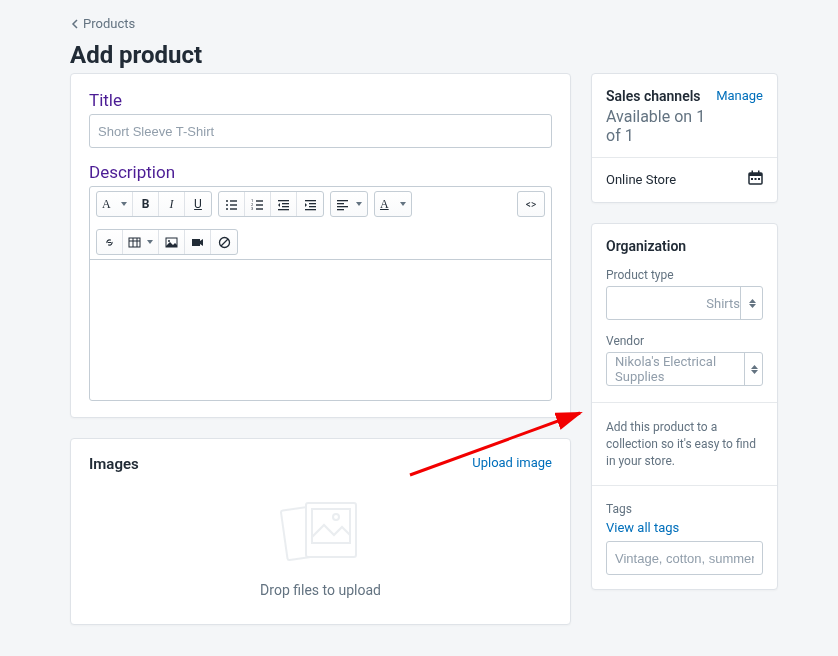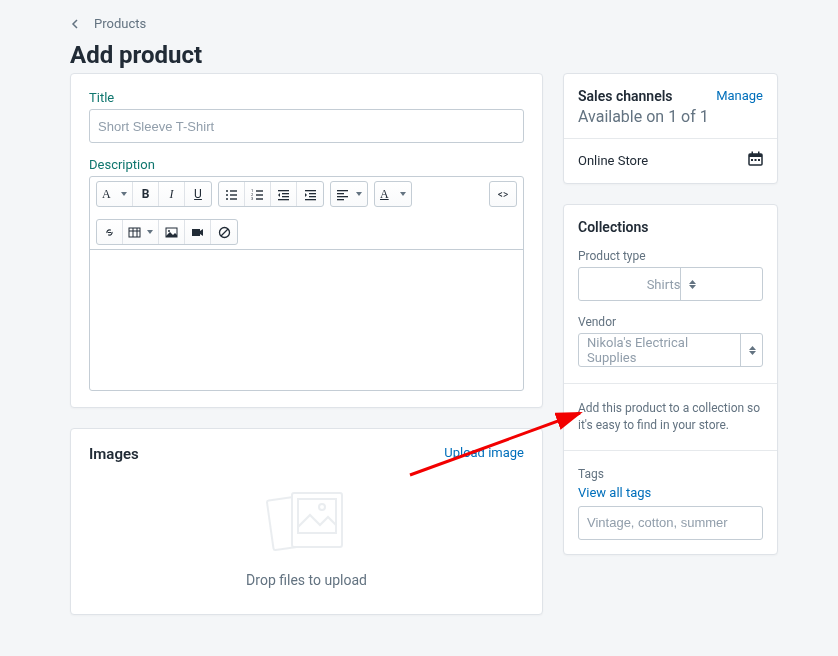--- a/index.html
+++ b/index.html
@@ -12,51 +12,51 @@
     height: 656px;
     overflow: hidden;
   }
   .page {
     padding: 16px 60px 0 70px;
     position: relative;
   }
   .breadcrumb {
     display: flex;
     align-items: center;
-    gap: 14px;
+    gap: 3px;
     color: #637381;
     font-size: 13px;
     margin-bottom: 10px;
     cursor: pointer;
   }
   .breadcrumb svg { width: 10px; height: 10px; }
   h1.page-title {
     font-size: 24px;
     font-weight: 700;
     margin-bottom: 4px;
     color: #212b36;
   }
   .cols {
     display: flex;
     gap: 20px;
     align-items: flex-start;
   }
   .main { flex: 1; min-width: 0; }
-  .side { width: 215px; flex-shrink: 0; }
+  .side { width: 187px; flex-shrink: 0; }
   .card {
     background: #fff;
     border: 1px solid #dfe3e8;
     border-radius: 4px;
     box-shadow: 0 1px 2px rgba(0,0,0,0.03);
     margin-bottom: 20px;
   }
   .card-pad { padding: 16px 18px; }
   .label {
-    font-size: 13px;
-    color: #0f766e;
+    font-size: 17px;
+    color: #4c1d95;
     margin-bottom: 4px;
     display: block;
   }
   .sublabel {
     font-size: 12px;
     color: #637381;
     margin-bottom: 4px;
   }
   .input, .select {
     width: 100%;
@@ -65,21 +65,21 @@
     border-radius: 3px;
     padding: 0 8px;
     font-size: 13px;
     color: #212b36;
     background: #fff;
   }
   .input::placeholder, .select-text.placeholder { color: #919eab; }
   .select {
     display: flex;
     align-items: center;
-    justify-content: center;
+    justify-content: flex-end;
     cursor: pointer;
   }
   .select-caret {
     width: 24px;
     height: 100%;
     border-left: 1px solid #c4cdd5;
     display: flex;
     flex-direction: column;
     align-items: center;
     justify-content: center;
@@ -369,21 +369,21 @@
                   <rect x="3" y="8" width="2" height="2" fill="#212b36"></rect>
                   <rect x="6.5" y="8" width="2" height="2" fill="#212b36"></rect>
                   <rect x="10" y="8" width="2" height="2" fill="#212b36"></rect>
                 </svg></span>
           </div>
         </div>
       </div>
 
       <div class="card">
         <div class="card-pad">
-          <div class="side-title" style="margin-bottom:14px">Collections</div>
+          <div class="side-title" style="margin-bottom:14px">Organization</div>
           <div class="field">
             <div class="sublabel">Product type</div>
             <div class="select">
               <span class="select-text placeholder">Shirts</span>
               <span class="select-caret">
                 <svg viewBox="0 0 7 4">
                     <path d="M0 4 L3.5 0 L7 4 Z" fill="#637381"></path>
                   </svg>
                 <svg viewBox="0 0 7 4">
                     <path d="M0 0 L3.5 4 L7 0 Z" fill="#637381"></path>

